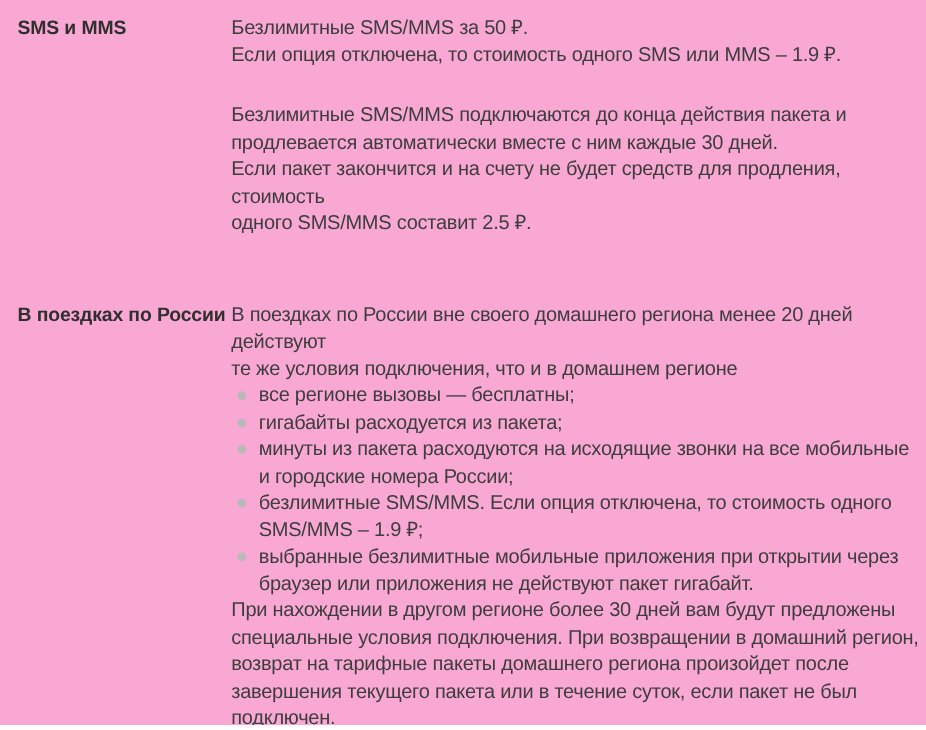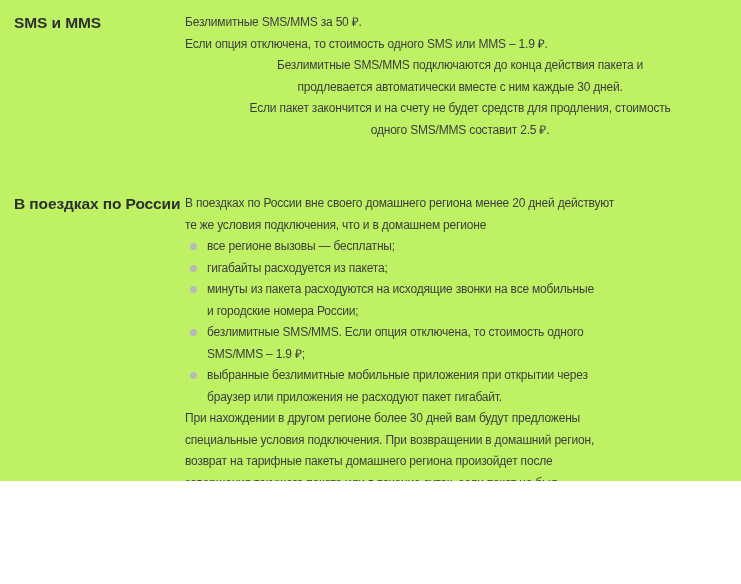--- a/index.html
+++ b/index.html
@@ -3,22 +3,22 @@
 <meta charset="utf-8">
 <style>
   html, body {
     margin: 0;
     padding: 0;
     background: #ffffff;
   }
   .page {
     position: relative;
     width: 741px;
-    height: 481px;
-    background: #bef264;
+    height: 580px;
+    background: #f9a8d4;
     overflow: hidden;
     font-family: "Liberation Sans", sans-serif;
     color: #3d3d3d;
     box-sizing: border-box;
     padding-top: 12px;
   }
   .section {
     display: grid;
     grid-template-columns: 171px 1fr;
     padding-left: 14px;
@@ -28,30 +28,30 @@
     margin-top: 52px;
   }
   .row-label {
     font-size: 15.5px;
     font-weight: bold;
     color: #2f2f2f;
     line-height: 21.5px;
     letter-spacing: -0.1px;
   }
   .row-content {
-    font-size: 12px;
+    font-size: 16px;
     line-height: 21.5px;
     letter-spacing: -0.2px;
   }
   .row-content p {
     margin: 0;
     white-space: pre-line;
   }
   .para + .para {
-    text-align: center;
+    margin-top: 27px;
   }
   .conditions-list {
     list-style: none;
     margin: 0;
     padding: 0;
   }
   .conditions-list li {
     display: flex;
     align-items: flex-start;
     padding-left: 5px;
@@ -108,21 +108,21 @@
 и городские номера России;</span>
         </li>
         <li>
           <span class="bullet-dot"></span>
           <span class="li-text">безлимитные SMS/MMS. Если опция отключена, то стоимость одного
 SMS/MMS – 1.9 ₽;</span>
         </li>
         <li>
           <span class="bullet-dot"></span>
           <span class="li-text">выбранные безлимитные мобильные приложения при открытии через
-браузер или приложения не расходуют пакет гигабайт.</span>
+браузер или приложения не действуют пакет гигабайт.</span>
         </li>
       </ul>
       <p class="outro">При нахождении в другом регионе более 30 дней вам будут предложены
 специальные условия подключения. При возвращении в домашний регион,
 возврат на тарифные пакеты домашнего региона произойдет после
 завершения текущего пакета или в течение суток, если пакет не был
 подключен.</p>
     </div>
   </section>
 

